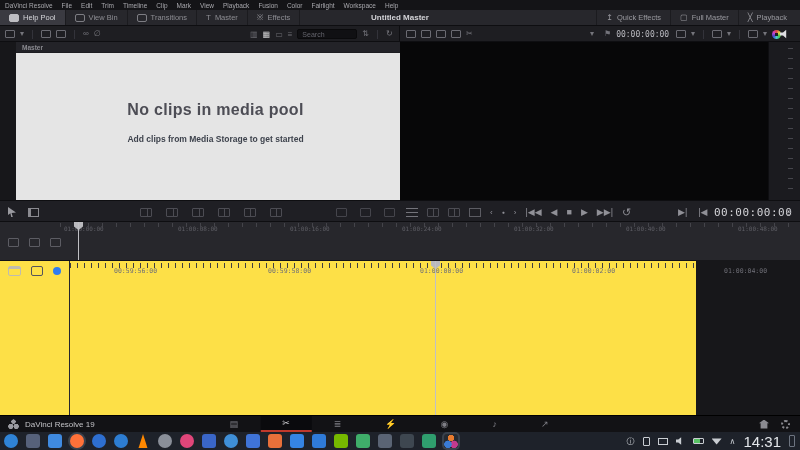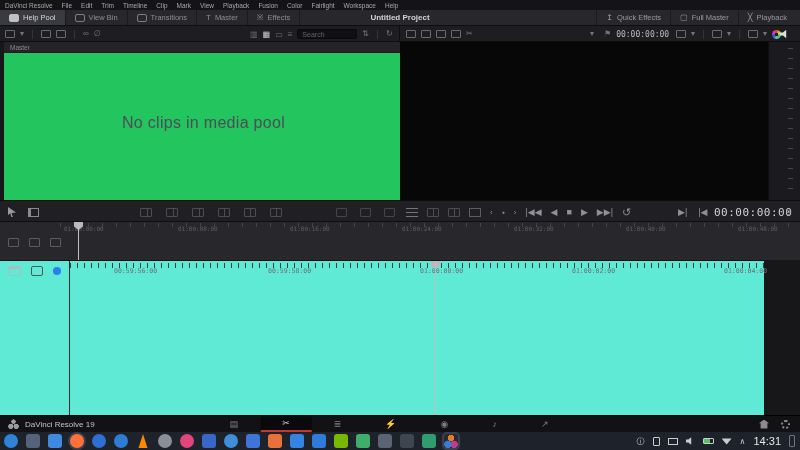--- a/index.html
+++ b/index.html
@@ -39,21 +39,21 @@
   .vtc{font-family:"DejaVu Sans Mono",monospace;font-size:8px;color:#b9b9bf;}
   .colorwheel{width:9px;height:9px;border-radius:50%;
      background:radial-gradient(circle at 50% 50%,#1e1e22 0 30%,transparent 31%),
                 conic-gradient(#d44,#dd4,#4c4,#4cc,#44c,#c4c,#d44);display:inline-block;}
   .speaker{width:10px;height:9px;background:#dfdfe3;display:inline-block;
      clip-path:polygon(0 32%,30% 32%,62% 4%,62% 96%,30% 68%,0 68%);}
   .view-ico{font-size:8px;color:#6e6e74;}
   .view-ico.active{color:#d8d8da;}
 
   
-  .mediapool{position:absolute;left:4px;top:42px;width:400px;height:158px;background:#22c55e;border-right:1px solid #0e0e11;}
+  .mediapool{position:absolute;left:16px;top:42px;width:400px;height:158px;background:#e5e5e5;border-right:1px solid #0e0e11;font-weight:bold;}
   .bin-row{height:11px;background:#232328;border-bottom:1px solid #1d1d21;font-size:6.5px;color:#8a8a90;
            display:flex;align-items:center;padding-left:6px;}
   .empty{position:absolute;left:0;top:11px;right:0;bottom:0;display:flex;flex-direction:column;
          align-items:center;justify-content:center;gap:15px;padding-bottom:8px;}
   .empty-title{font-size:16px;color:#4d4d55;letter-spacing:.3px;}
   .empty-sub{font-size:8.5px;color:#3e434d;}
 
   
   .viewer{position:absolute;left:400px;top:42px;width:368px;height:158px;background:#070708;}
   .meters{position:absolute;left:768px;top:42px;width:32px;height:158px;background:#1b1b1f;border-left:1px solid #0e0e11;}
@@ -76,21 +76,21 @@
   .transport span{color:#90909七;}
   .transport{font-size:8px;color:#909097;}
   .transport .tp{font-size:9px;}
   .transport .lg{font-size:11px;}
   .transport .sm{font-size:5px;}
   .ttc{font-family:"DejaVu Sans Mono",monospace;font-size:11px;color:#d4d4d8;letter-spacing:.5px;}
   .hamb{font-size:10px;color:#909097;}
 
   
   .tl-upper{position:absolute;left:0;top:222px;width:800px;height:38px;background:#27272c;}
-  .tl-lower{position:absolute;left:0;top:260px;width:764px;height:155px;background:#5eead4;border-top:1px solid #121216;}
+  .tl-lower{position:absolute;left:0;top:260px;width:696px;height:155px;background:#fde047;border-top:1px solid #121216;}
   .tickband{position:absolute;height:4px;top:1px;left:60px;right:0;
      background:repeating-linear-gradient(to right,#44444a 0 1px,transparent 1px 14px);}
   .tickband2{position:absolute;height:5px;top:2px;left:70px;right:0;
      background:repeating-linear-gradient(to right,#3e3e44 0 1px,transparent 1px 7px);}
   .ruler{position:absolute;left:0;top:0;width:100%;height:14px;}
   .ruler .rlab{position:absolute;top:3px;font-size:6px;color:#5f5f66;font-family:"DejaVu Sans Mono",monospace;white-space:nowrap;}
   .tl-lower .ruler .rlab{top:6px;font-size:6.5px;color:#6f6f77;}
   .playhead{position:absolute;width:1px;background:#c0c0c4;}
   .ph-handle{position:absolute;width:9px;height:8px;background:#b9b9bd;
      clip-path:polygon(0 0,100% 0,100% 55%,50% 100%,0 55%);}
@@ -132,21 +132,21 @@
      radial-gradient(circle at 72% 74%,#c23a8e 0 24%,transparent 28%),#262a31;}
   .tray{position:absolute;right:5px;top:0;height:100%;display:flex;align-items:center;gap:8px;
         color:#c9cdd2;font-size:8px;}
   .tray span{display:inline-block;flex:none;}
   .t-clip{width:7px;height:9px;border:1px solid #c9cdd2;border-radius:1px;}
   .t-mail{width:10px;height:7px;border:1px solid #c9cdd2;}
   .t-speaker{width:9px;height:8px;background:#c9cdd2;clip-path:polygon(0 32%,30% 32%,62% 4%,62% 96%,30% 68%,0 68%);}
   .t-batt{width:11px;height:6px;border:1px solid #c9cdd2;border-radius:1px;
           background:linear-gradient(to right,#58c264 0 70%,transparent 70%);}
   .t-wifi{width:10px;height:7px;background:#c9cdd2;clip-path:polygon(50% 100%,0 15%,100% 15%);}
-  .clock{font-size:11px;color:#e3e6ea;}
+  .clock{font-size:15px;color:#e3e6ea;}
   .peek{width:6px;height:12px;border:1px solid #6d7480;border-radius:1px;}
 </style>
 </head>
 <body>
 
 <div class="stage">
 
   <div class="menubar">
       <span class="menu-item">DaVinci Resolve</span>
       <span class="menu-item">File</span>
@@ -180,21 +180,21 @@
       </div>
       <div class="hbtn">
         <span class="hglyph">T</span>
         <span>Master</span>
       </div>
       <div class="hbtn">
         <span class="hglyph">※</span>
         <span>Effects</span>
       </div>
     </div>
-    <div class="htitle">Untitled Project</div>
+    <div class="htitle">Untitled Master</div>
     <div class="hright">
       <div class="hrbtn">
         <span class="hglyph">↥</span>
         <span>Quick Effects</span>
       </div>
       <div class="hrbtn">
         <span class="hglyph">▢</span>
         <span>Full Master</span>
       </div>
       <div class="hrbtn">
@@ -255,20 +255,21 @@
     </div>
     <div class="grp" style="left:380px;">
       <span class="speaker"></span>
     </div>
   </div>
 
   <div class="mediapool">
     <div class="bin-row">Master</div>
     <div class="empty">
       <div class="empty-title">No clips in media pool</div>
+      <div class="empty-sub">Add clips from Media Storage to get started</div>
     </div>
   </div>
 
   <div class="viewer"></div>
   <div class="meters">
     <div class="meter-scale"></div>
   </div>
 
   <div class="toolrow">
     <div class="grp" style="left:8px;gap:12px;">

